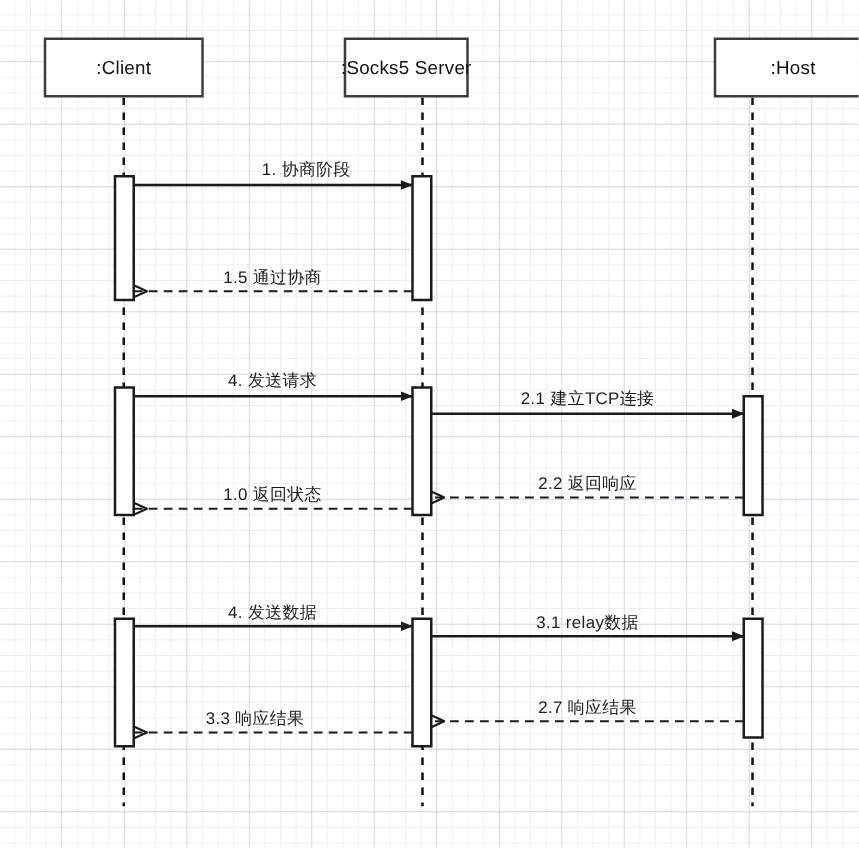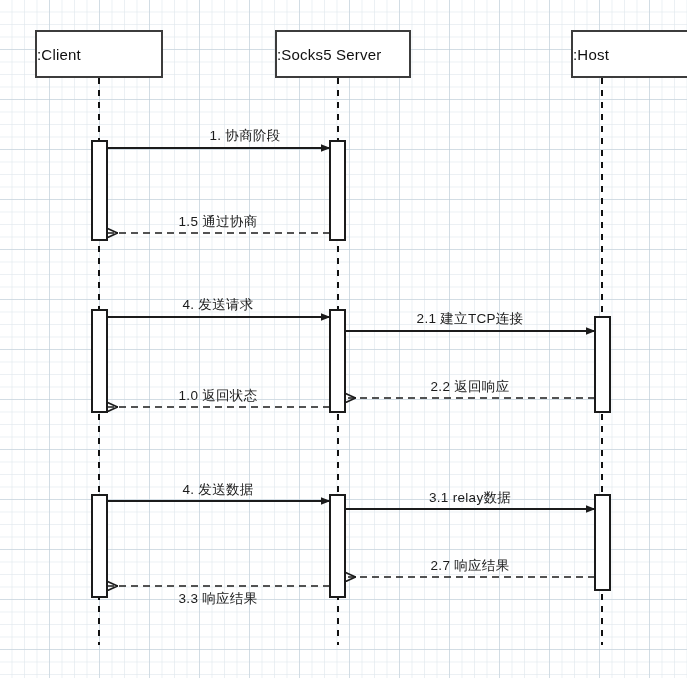--- a/index.html
+++ b/index.html
@@ -25,20 +25,21 @@
   #diagram {
     position: absolute;
     left: 0; top: 0;
     width: 687px;
     height: 678px;
   }
   .actor-box-label {
     position: absolute;
     display: flex;
     align-items: center;
+    justify-content: center;
     box-sizing: border-box;
     border: 2px solid #3c3c3c;
     background: #ffffff;
     font-size: 15px;
     color: #0f0f0f;
     letter-spacing: 0.2px;
     white-space: nowrap;
   }
   .msg-label {
     position: absolute;
@@ -100,34 +101,34 @@
         <line x1="345" x2="595" y1="509" y2="509" stroke="#1b1b1b" stroke-width="2" marker-end="url(#arrow-solid)"></line>
         <line x1="595" x2="345" y1="577" y2="577" stroke="#1b1b1b" stroke-width="1.6" stroke-dasharray="7 5" marker-end="url(#arrow-open)"></line>
         <line x1="330" x2="107" y1="586" y2="586" stroke="#1b1b1b" stroke-width="1.6" stroke-dasharray="7 5" marker-end="url(#arrow-open)"></line>
       </g>
   </svg>
 
   <div id="boxes-layer">
       <div class="actor-box-label" style="left: 35px; top: 30px; width: 128px; height: 48px;">
         <span>:Client</span>
       </div>
-      <div class="actor-box-label" style="left: 275px; top: 30px; width: 136px; height: 48px;">
+      <div class="actor-box-label" style="left: 275px; top: 30px; width: 100px; height: 48px;">
         <span>:Socks5 Server</span>
       </div>
       <div class="actor-box-label" style="left: 539px; top: 30px; width: 127px; height: 48px; margin-left: 32px;">
         <span>:Host</span>
       </div>
     </div>
   <div id="labels-layer">
       <div class="msg-label" style="left: 209px; top: 127px; margin-left: 36px;">1. 协商阶段</div>
       <div class="msg-label" style="left: 218px; top: 213px;">1.5 通过协商</div>
       <div class="msg-label" style="left: 218px; top: 296px;">4. 发送请求</div>
       <div class="msg-label" style="left: 470px; top: 310px;">2.1 建立TCP连接</div>
       <div class="msg-label" style="left: 470px; top: 378px;">2.2 返回响应</div>
       <div class="msg-label" style="left: 218px; top: 387px;">1.0 返回状态</div>
       <div class="msg-label" style="left: 218px; top: 481px;">4. 发送数据</div>
       <div class="msg-label" style="left: 470px; top: 489px;">3.1 relay数据</div>
       <div class="msg-label" style="left: 470px; top: 557px;">2.7 响应结果</div>
-      <div class="msg-label" style="left: 218px; top: 566px; margin-top: 24px;">3.3 响应结果</div>
+      <div class="msg-label" style="left: 204px; top: 566px;">3.3 响应结果</div>
     </div>
 
 
 </div>
 
 </body></html>

